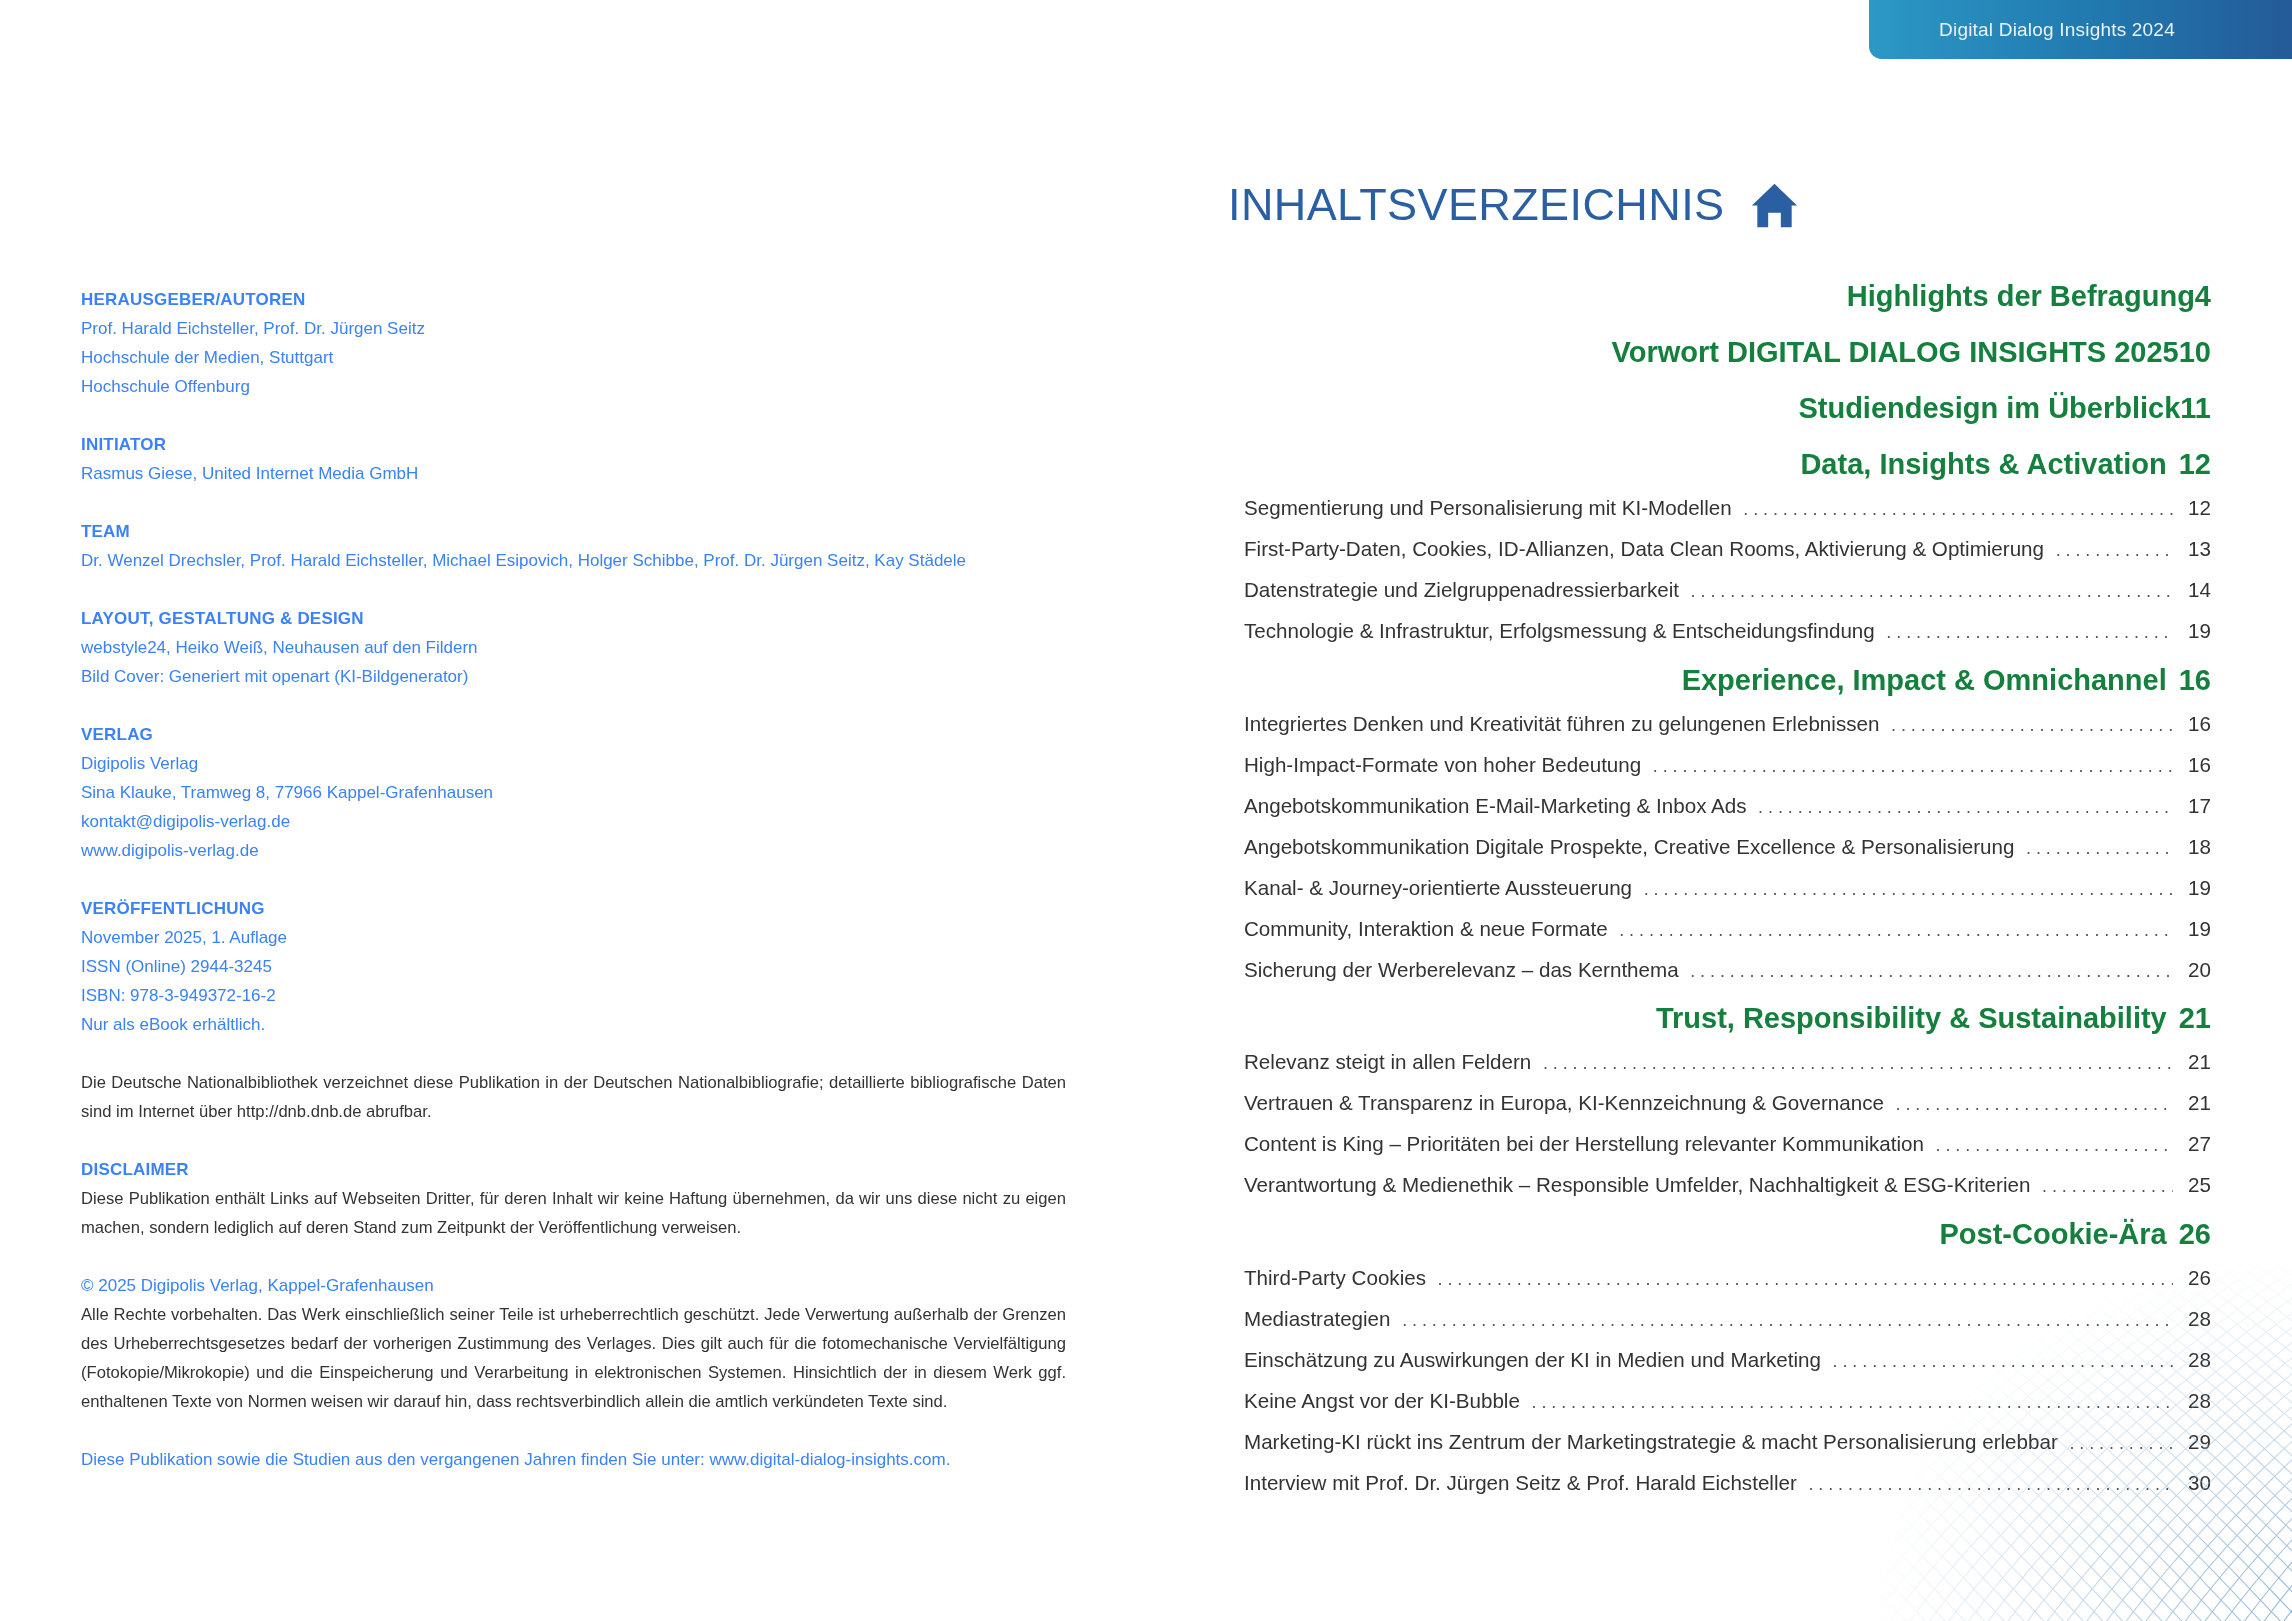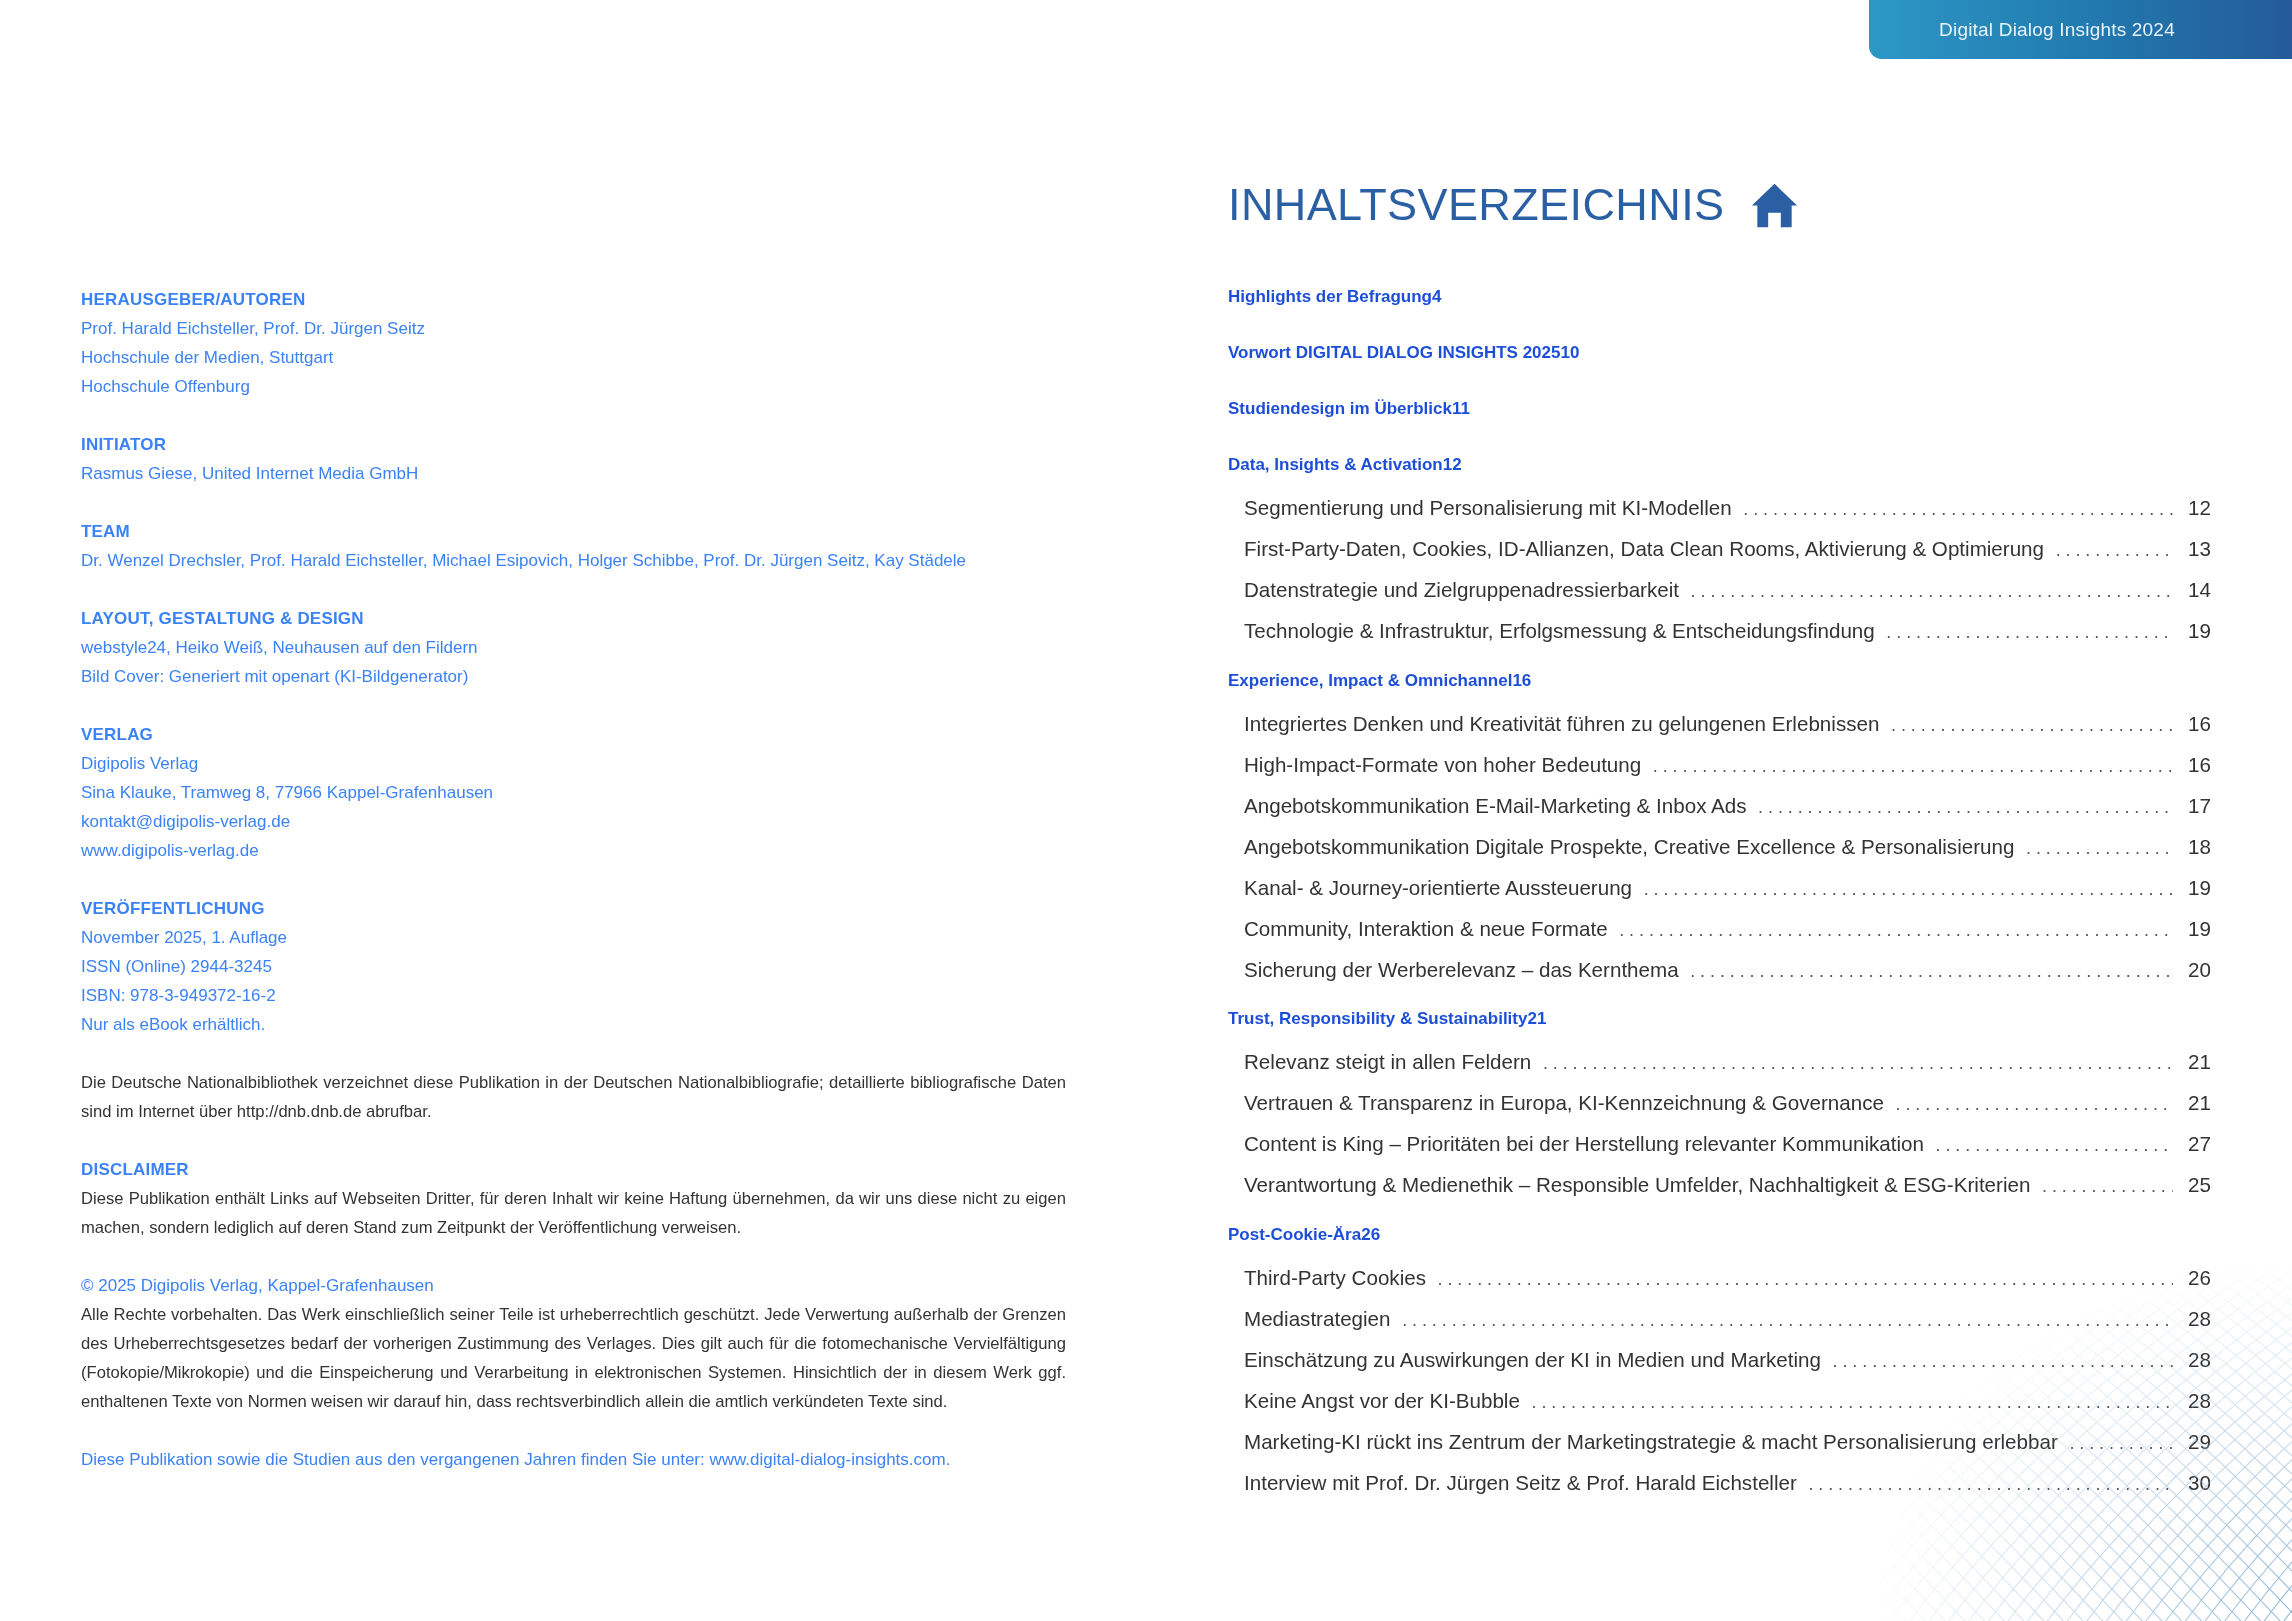--- a/index.html
+++ b/index.html
@@ -24,25 +24,25 @@
   .imp-line { font-size:17px; line-height:29px; color:#3b82f6; }
   .imp-para { font-size:16.6px; line-height:29px; color:#333; width:985px; text-align:justify; }
   .imp-gap { height:29px; }
 
   
   .toc-title-row { position:absolute; left:1228px; top:179px; display:flex; align-items:center; }
   .toc-title { color:#2a5fa3; font-size:45px; font-weight:normal; letter-spacing:0.4px; }
   .home-icon { margin-left:27px; width:47px; height:47px; }
   .toc { position:absolute; left:1228px; top:281px; width:983px; }
   .toc-main {
-    display:flex; justify-content:flex-start; align-items:baseline;
-    font-size:17px; color:#1d4ed8; line-height:31px; font-weight:bold;
+    display:flex; justify-content:flex-end; align-items:baseline;
+    font-size:29px; color:#15803d; line-height:31px; font-weight:bold;
   }
   .toc-main.single { margin-bottom:25px; }
-  .toc-main.group { margin-bottom:8px; }
+  .toc-main.group { margin-bottom:8px;gap:12px; }
   .toc-sub {
     display:flex; align-items:baseline; font-size:20.6px; color:#333;
     line-height:40px; padding-left:16px;gap:8px;
   }
   .toc-sub .t { white-space:nowrap; }
   .toc-sub .dots {
     flex:1; overflow:hidden; white-space:nowrap; margin:0 7.2px 0 3.6px;
     color:#555; letter-spacing:4.9px; font-size:18px;
   }
   .toc-sub .p { white-space:nowrap; }

